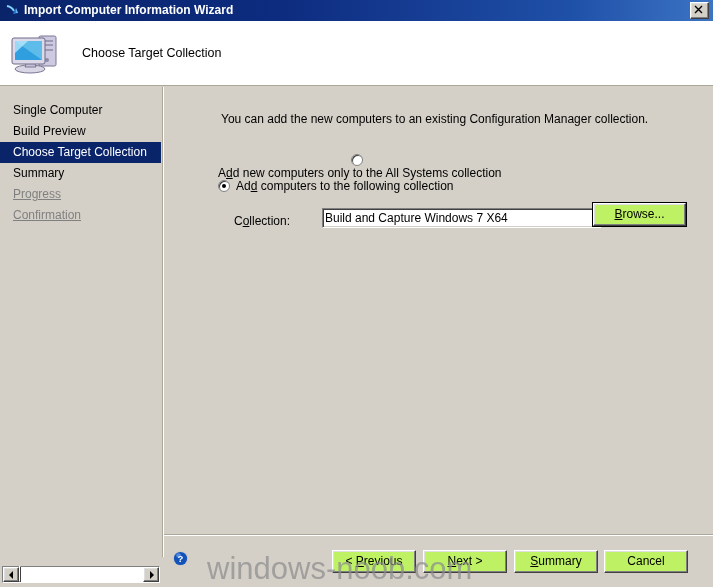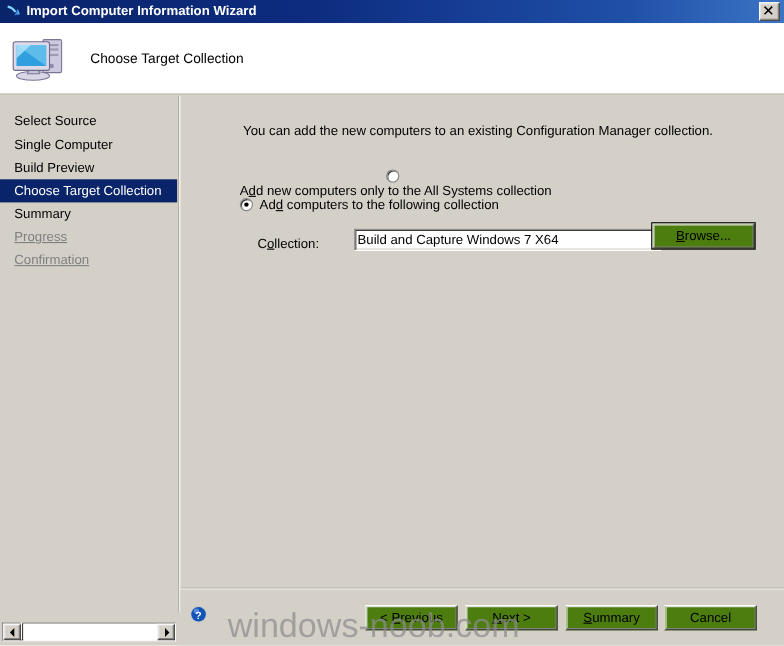--- a/index.html
+++ b/index.html
@@ -204,21 +204,21 @@
     box-shadow: inset 1px 1px 0 #404040, inset -1px -1px 0 #d4d0c8;
     box-sizing: border-box;
     font-family: "Liberation Sans", sans-serif;
     font-size: 12px;
     color: #000000;
     padding: 0 2px;
     line-height: 18px;
     outline: none;
   }
   .btn {
-    background: #4d7c0f;
+    background: #bef264;
     border: 1px solid;
     border-color: #ffffff #404040 #404040 #ffffff;
     box-shadow: inset -1px -1px 0 #808080, inset 1px 1px 0 #dfdfdf;
     box-sizing: border-box;
     font-family: "Liberation Sans", sans-serif;
     font-size: 12px;
     color: #000000;
     text-align: center;
     cursor: default;
     white-space: nowrap;
@@ -356,21 +356,20 @@
         <rect x="2" y="8" width="33" height="26" rx="2" fill="#dcd9e8" stroke="#6e6a88" stroke-width="1"></rect>
         <rect x="5" y="11" width="27" height="19" fill="#2f9fe0"></rect>
         <path d="M5 11 h27 v19 z" fill="#6fc6ef" opacity="0.75"></path>
         <path d="M5 11 h13 l-13 12 z" fill="#b7e6fb" opacity="0.8"></path>
       </svg>
     </span>
     <span class="header-title">Choose Target Collection</span>
   </div>
 
   <div id="sidebar">
-    <div class="nav-item">Select Source</div>
     <div class="nav-item sub">Single Computer</div>
     <div class="nav-item sub">Build Preview</div>
     <div class="nav-item sub active">Choose Target Collection</div>
     <div class="nav-item">Summary</div>
     <div class="nav-item dim">Progress</div>
     <div class="nav-item dim">Confirmation</div>
   </div>
 
   <div id="divider-shadow"></div>
   <div id="divider"></div>

